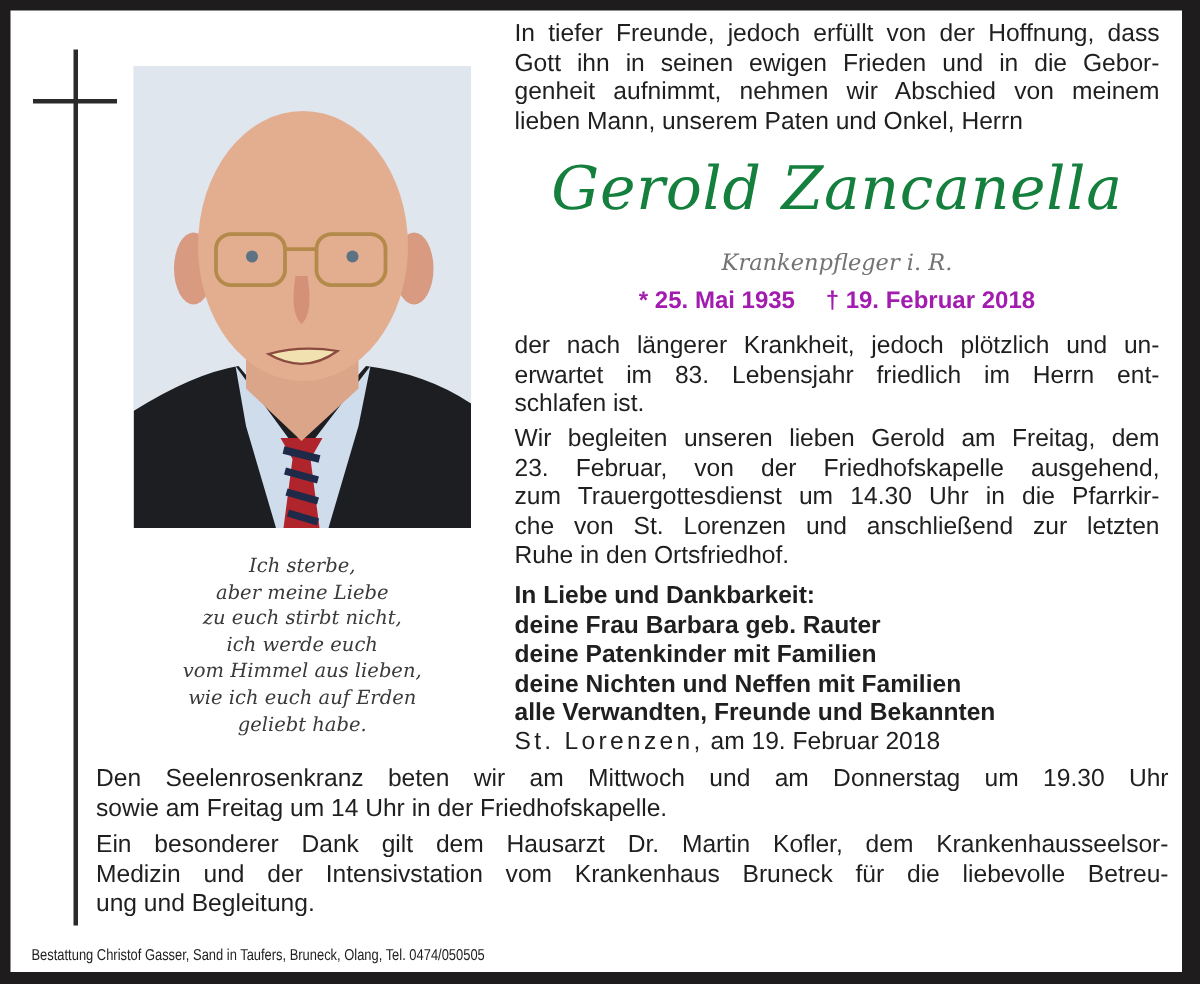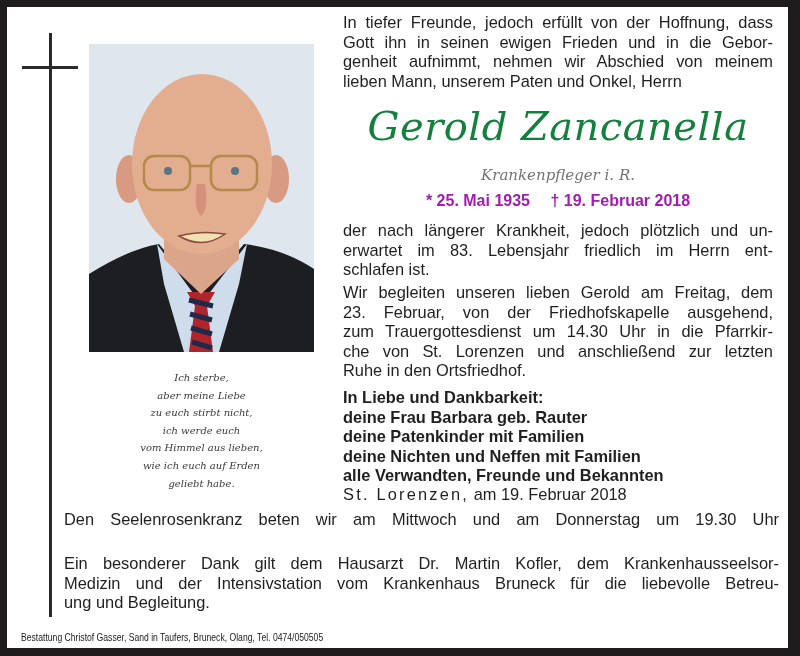--- a/index.html
+++ b/index.html
@@ -14,21 +14,21 @@
 
     .photo {
       position: absolute; left: 82px; top: 37px; width: 225px; height: 308px;
       background: #dfe6ee; overflow: hidden;
     }
     .photo svg { display: block; width: 100%; height: 100%; }
 
     .poem {
       position: absolute; left: 82px; top: 362px; width: 225px;
       text-align: center; font-family: "DejaVu Serif", serif; font-style: italic;
-      font-size: 10px; line-height: 17.6px; color: #3a3a3a;
+      font-size: 13px; line-height: 17.6px; color: #3a3a3a;
     }
     .poem div { white-space: nowrap; }
 
     .right { position: absolute; left: 336px; width: 430px; }
     .p { font-size: 16.4px; line-height: 19.6px; text-align: justify; margin: 0; }
     .p .ln { display: block; text-align: justify; text-align-last: justify; white-space: nowrap; }
     .p .ln.last { text-align-last: left; }
 
     .intro { top: 6px; }
     .name {
@@ -141,20 +141,21 @@
     <span class="ln">deine Nichten und Neffen mit Familien</span>
     <span class="ln">alle Verwandten, Freunde und Bekannten</span>
   </div>
 
   <div class="place">
     <span class="town">St. Lorenzen,</span><span> am 19. Februar 2018</span>
   </div>
 
   <div class="bottom p rosary" style="position:absolute;">
     <span class="ln">Den Seelenrosenkranz beten wir am Mittwoch und am Donnerstag um 19.30 Uhr</span>
+    <span class="ln last">sowie am Freitag um 14 Uhr in der Friedhofskapelle.</span>
   </div>
 
   <div class="bottom p thanks" style="position:absolute;">
     <span class="ln">Ein besonderer Dank gilt dem Hausarzt Dr. Martin Kofler, dem Krankenhausseelsor-</span>
     <span class="ln">Medizin und der Intensivstation vom Krankenhaus Bruneck für die liebevolle Betreu-</span>
     <span class="ln last">ung und Begleitung.</span>
   </div>
 
   <div class="undertaker">Bestattung Christof Gasser, Sand in Taufers, Bruneck, Olang, Tel. 0474/050505</div>
 </div>

